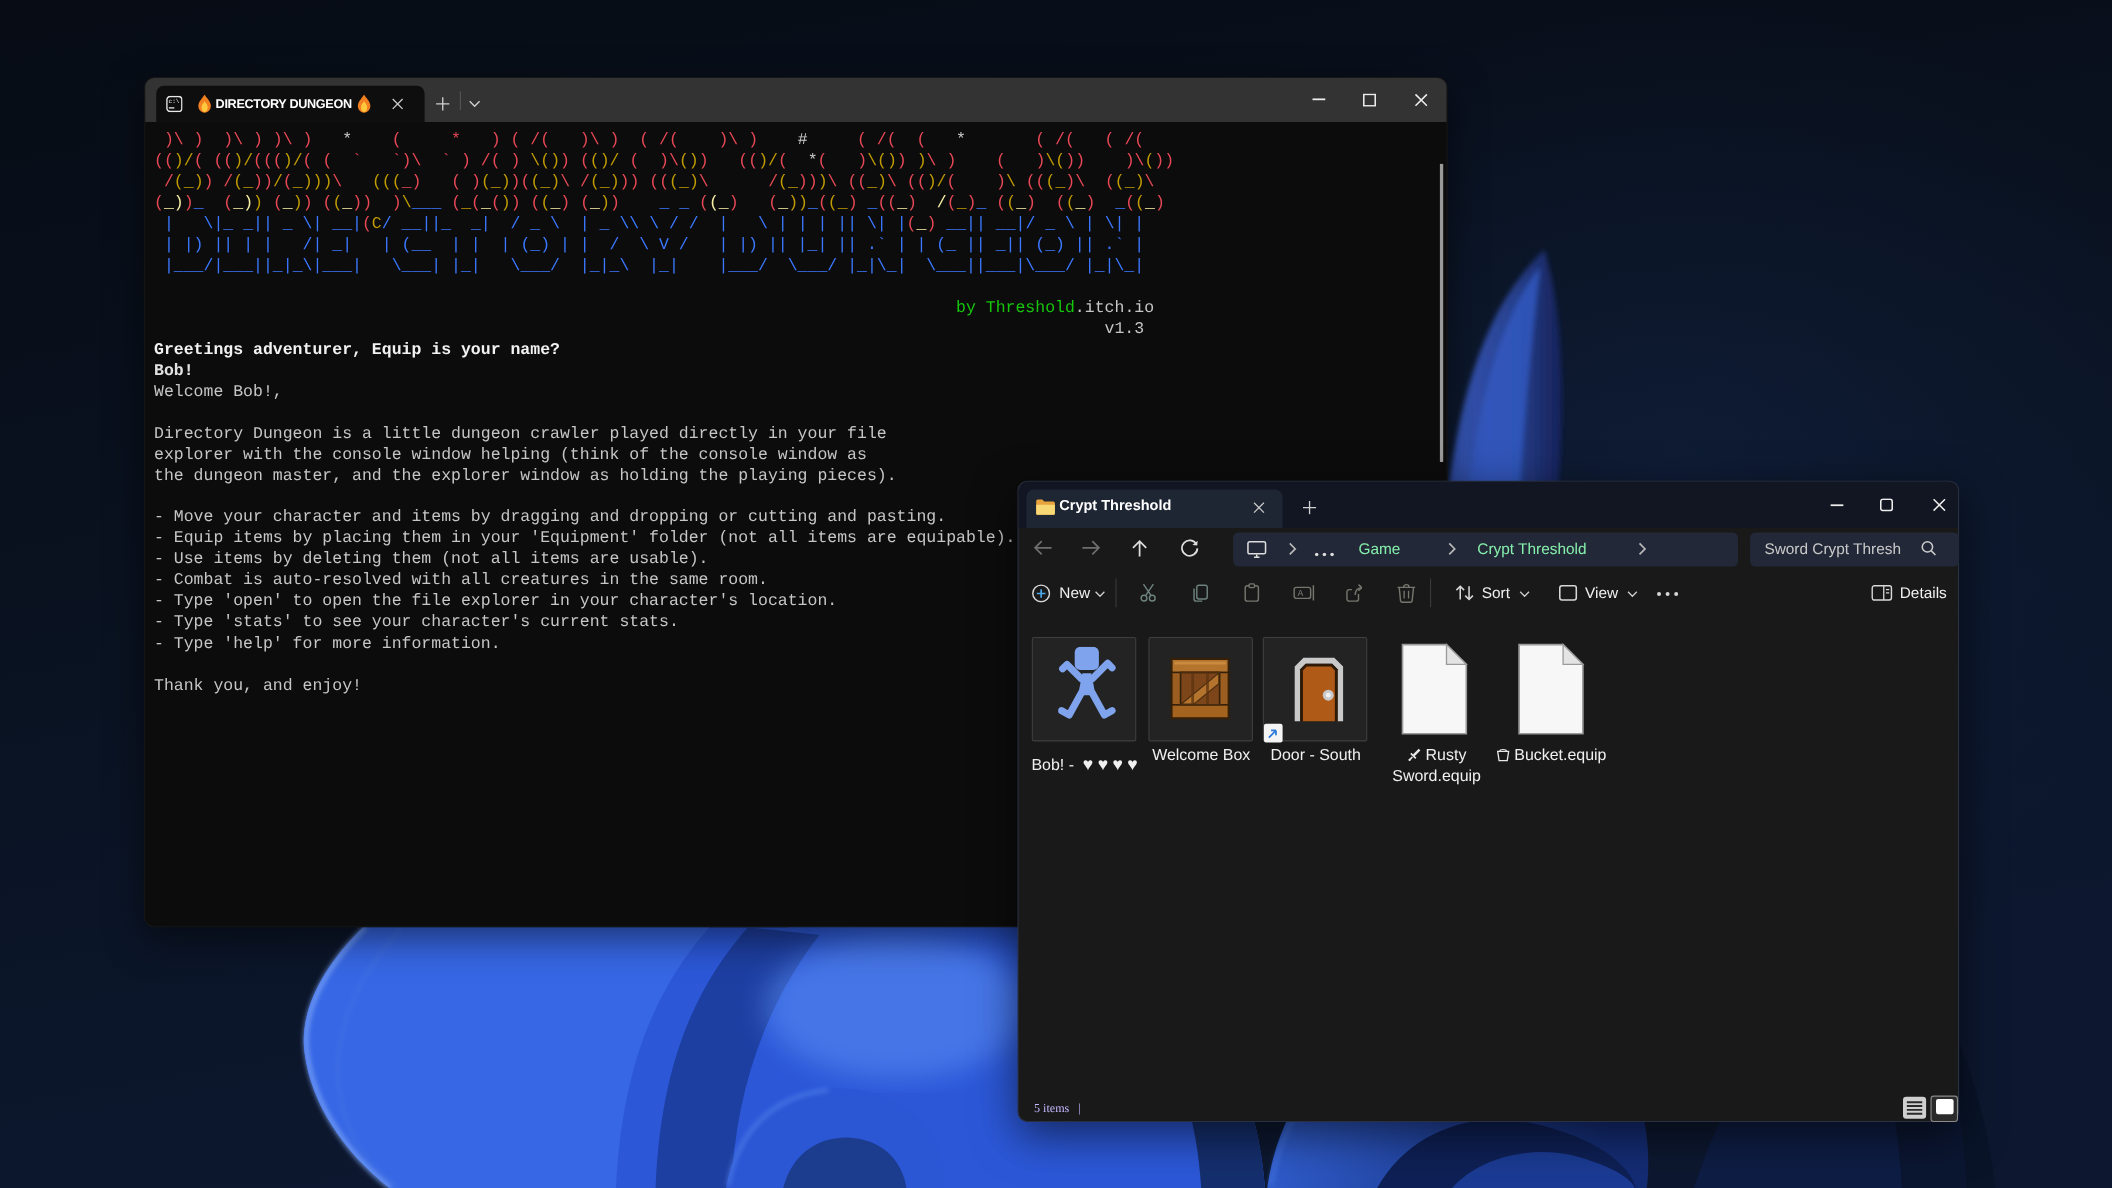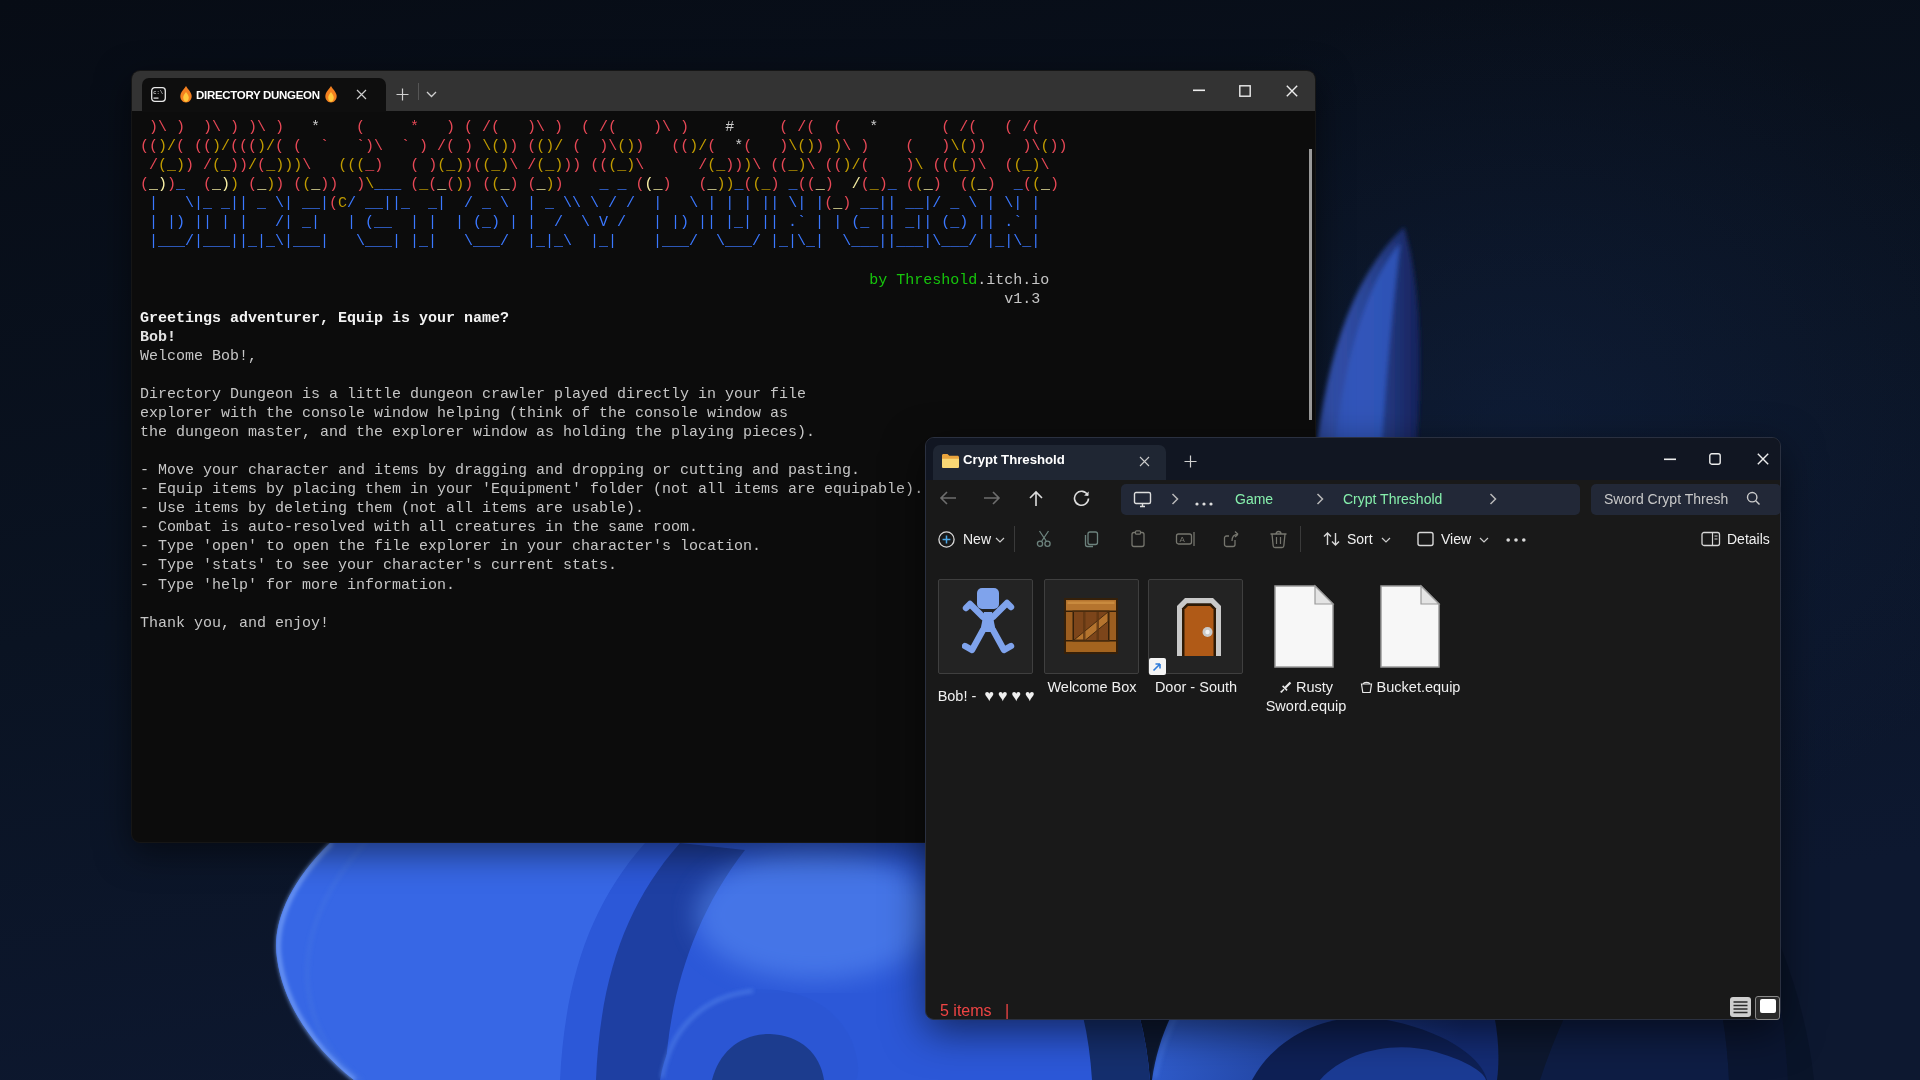--- a/index.html
+++ b/index.html
@@ -368,20 +368,20 @@
   <div class="itemlabel" style="left:325px;top:240px;width:110px;"><svg width="13" height="13" viewBox="0 0 13 13" style="vertical-align:-2px">
         <path d="M11.5 1.5 L6.2 6.8" stroke="#e8e8e8" stroke-width="2.2" fill="none"></path>
         <path d="M3.6 4.9 L8.1 9.4 M2.2 11 L5 8.2" stroke="#e8e8e8" stroke-width="1.5" fill="none"></path>
         <circle cx="2.4" cy="10.8" r="1" fill="#e8e8e8"></circle>
       </svg> Rusty<br>Sword.equip</div>
   <div class="itemlabel" style="left:431px;top:240px;width:106px;"><svg width="13" height="13" viewBox="0 0 13 13" style="vertical-align:-2px">
         <path d="M1.5 3 H11.5 L10.2 11.5 H2.8 Z" fill="none" stroke="#e8e8e8" stroke-width="1.2"></path>
         <path d="M3.5 3 C3.5 0.8 9.5 0.8 9.5 3" fill="none" stroke="#e8e8e8" stroke-width="1.1"></path>
       </svg> Bucket.equip</div>
 
-  <div class="abs f" style="left:14px;top:564px;color:#ef4444;font-size:16px;">5 items&nbsp;&nbsp;&nbsp;|</div>
+  <div class="abs f" style="left:14px;top:564px;color:#c4b5fd;font-size:11px;font-family:Liberation Serif, serif;">5 items&nbsp;&nbsp;&nbsp;|</div>
   <div class="abs" style="left:804px;top:559px;width:21px;height:20px;background:#cfcfcf;border-radius:3px;"></div>
   <svg class="abs" style="left:806px;top:562px" width="17" height="14" viewBox="0 0 17 14">
     <path d="M1.5 2 H15.5 M1.5 5.5 H15.5 M1.5 9 H15.5 M1.5 12.5 H15.5" stroke="#2a2a2a" stroke-width="1.7"></path>
   </svg>
   <div class="abs" style="left:829px;top:558px;width:25px;height:24px;border:1px solid #8a8a8a;border-radius:3px;background:#2a2a2a;"></div>
   <div class="abs" style="left:834px;top:561px;width:16px;height:14px;background:#ffffff;border-radius:2px;"></div>
 </div>
 
 </body></html>

